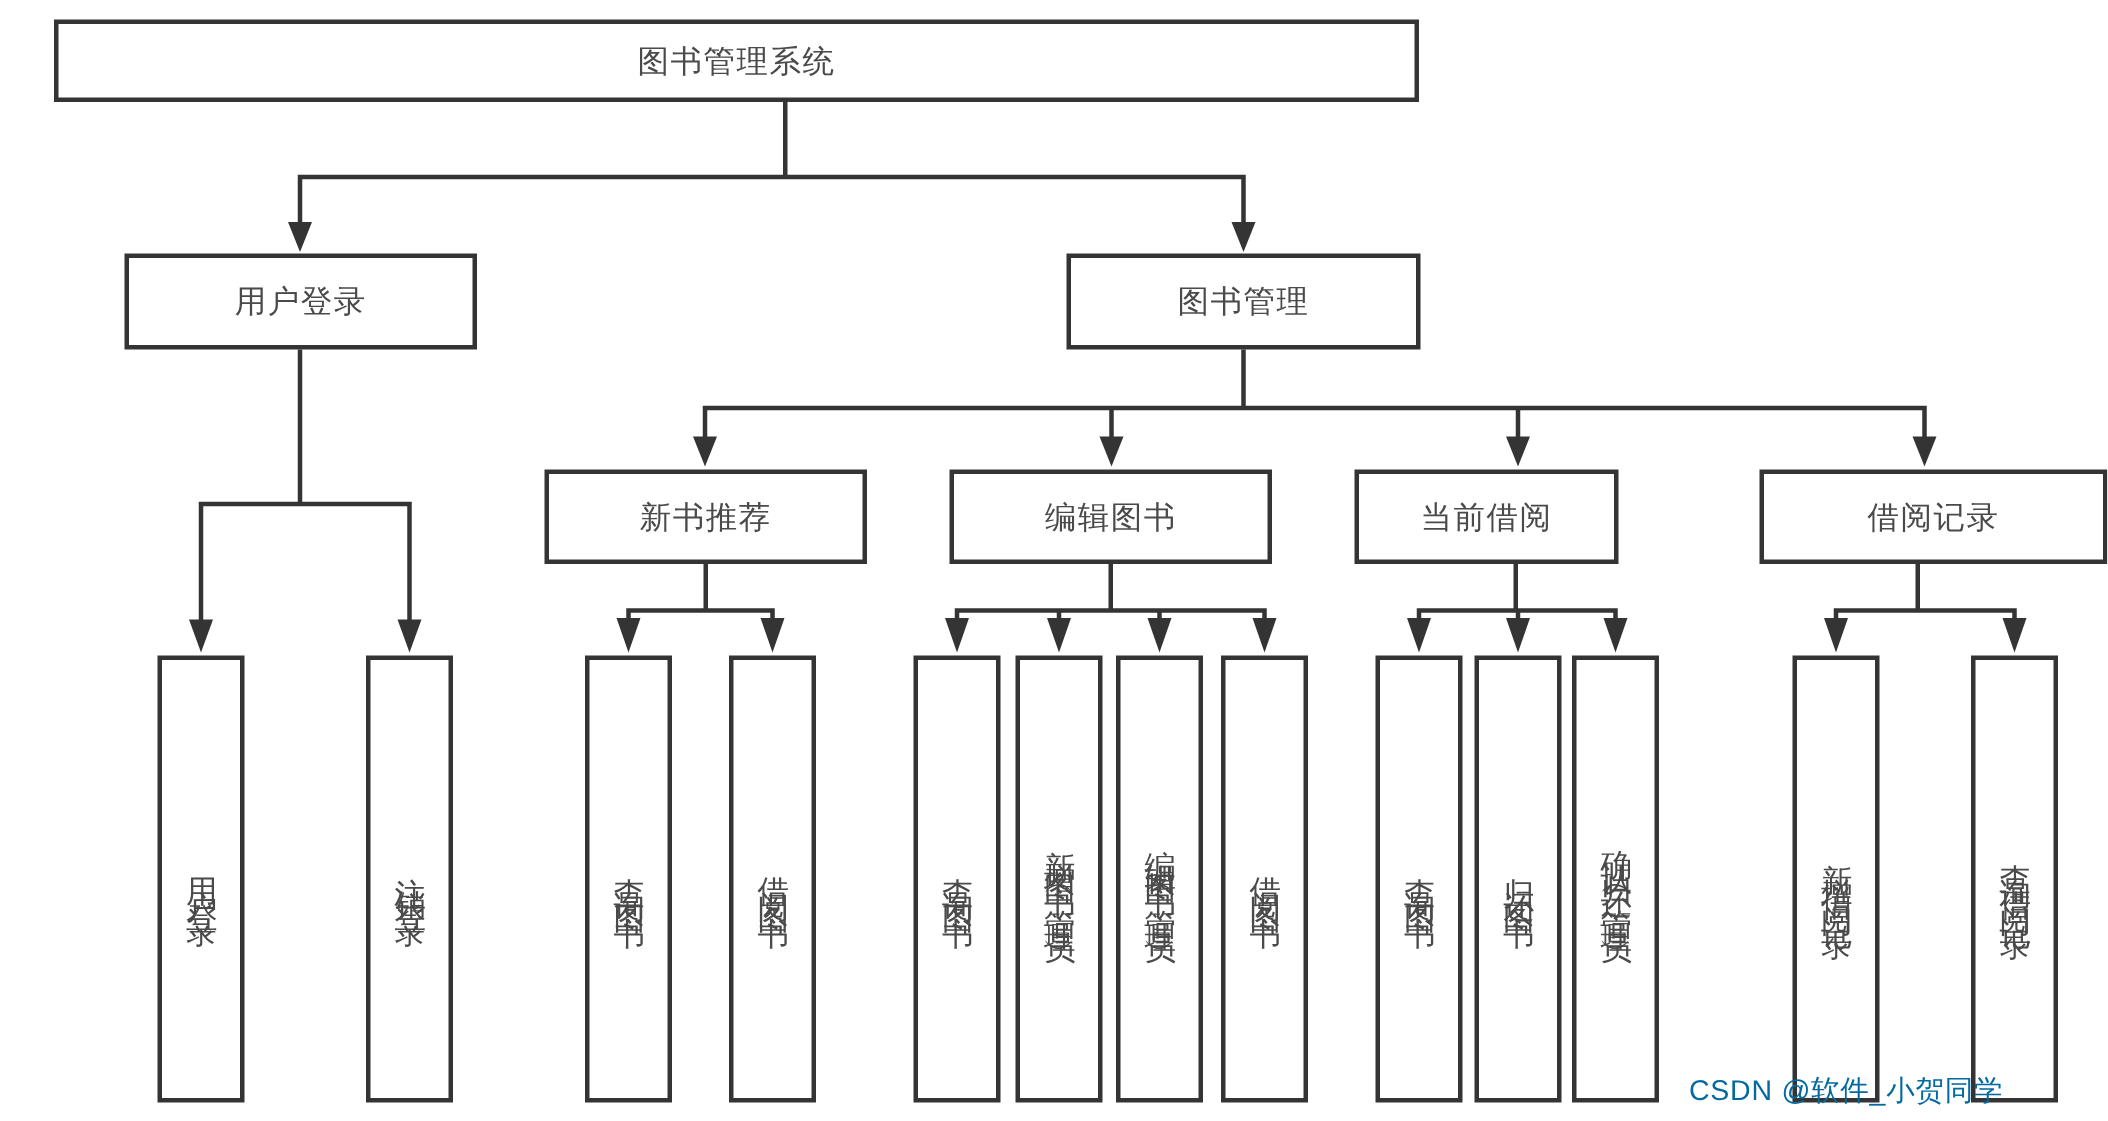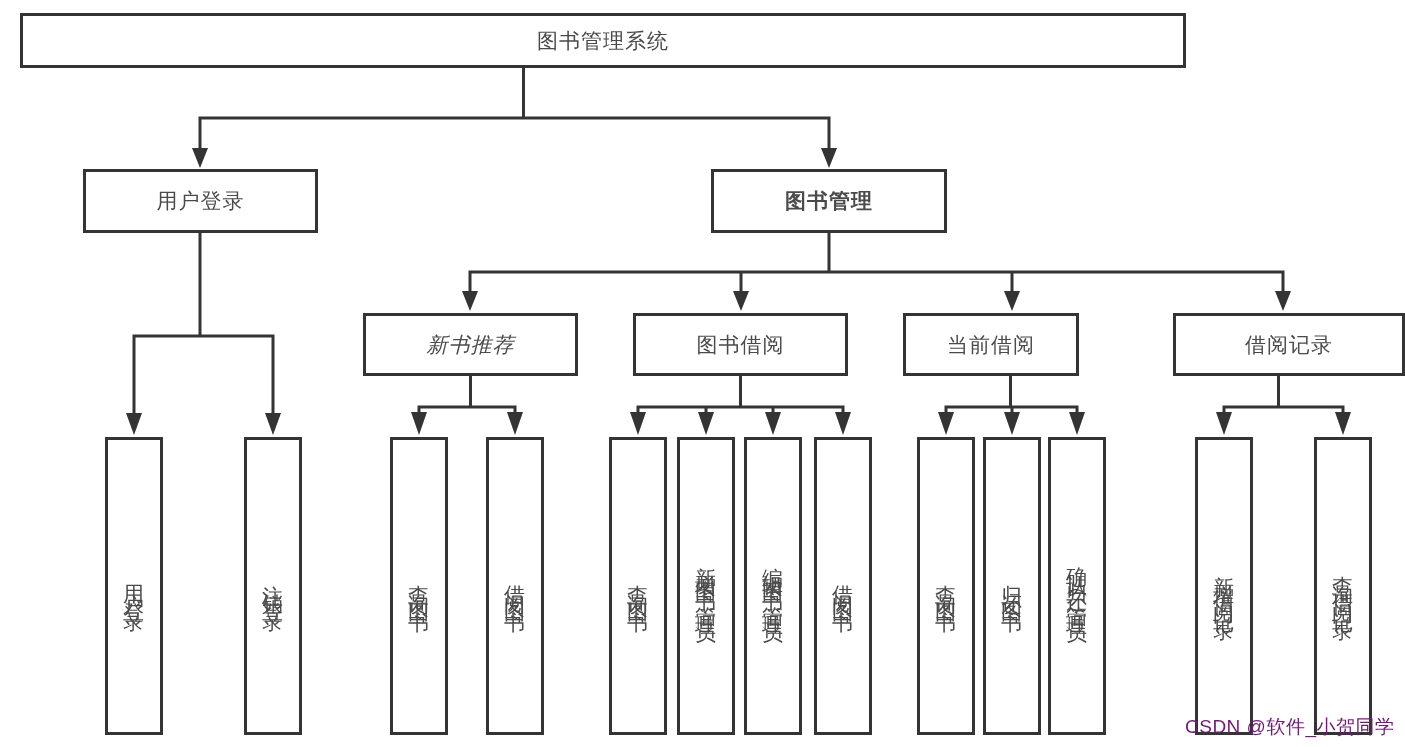--- a/index.html
+++ b/index.html
@@ -43,24 +43,24 @@
     text-orientation: mixed;
     font-size: 21px;
     letter-spacing: 9px;
     line-height: 1;
   }
   .box-v.tight {
     letter-spacing: 8px;
   }
   .watermark {
     position: absolute;
-    left: 1185px;
+    left: 1126px;
     top: 714px;
     font-size: 19px;
-    color: #701a75;
+    color: #0369a1;
     letter-spacing: 0.5px;
     white-space: nowrap;
     z-index: 5;
   }
 </style>
 </head>
 <body>
 
 <div class="canvas">
 
@@ -104,27 +104,27 @@
 
       <polygon points="938,412 954,412 946,435"></polygon>
       <polygon points="1004,412 1020,412 1012,435"></polygon>
       <polygon points="1069,412 1085,412 1077,435"></polygon>
 
       <polygon points="1216,412 1232,412 1224,435"></polygon>
       <polygon points="1335,412 1351,412 1343,435"></polygon>
     </g>
   </svg>
 
-  <div class="box box-h" style="left:20px; top:13px; width:1166px; height:55px;">图书管理系统</div>
+  <div class="box box-h" style="left:36px; top:13px; width:910px; height:55px;">图书管理系统</div>
 
   <div class="box box-h" style="left:83px; top:169px; width:235px; height:64px;">用户登录</div>
-  <div class="box box-h" style="left:711px; top:169px; width:236px; height:64px;font-weight:bold;">图书管理</div>
+  <div class="box box-h" style="left:711px; top:169px; width:236px; height:64px;">图书管理</div>
 
-  <div class="box box-h" style="left:363px; top:313px; width:215px; height:63px;font-style:italic;">新书推荐</div>
-  <div class="box box-h" style="left:633px; top:313px; width:215px; height:63px;">图书借阅</div>
+  <div class="box box-h" style="left:363px; top:313px; width:215px; height:63px;">新书推荐</div>
+  <div class="box box-h" style="left:633px; top:313px; width:215px; height:63px;">编辑图书</div>
   <div class="box box-h" style="left:903px; top:313px; width:176px; height:63px;">当前借阅</div>
   <div class="box box-h" style="left:1173px; top:313px; width:232px; height:63px;">借阅记录</div>
 
   <div class="box box-v" style="left:105px; top:437px; width:58px; height:298px;">用户登录</div>
   <div class="box box-v" style="left:244px; top:437px; width:58px; height:298px;">注销登录</div>
 
   <div class="box box-v" style="left:390px; top:437px; width:58px; height:298px;">查询图书</div>
   <div class="box box-v" style="left:486px; top:437px; width:58px; height:298px;">借阅图书</div>
 
   <div class="box box-v" style="left:609px; top:437px; width:58px; height:298px;">查询图书</div>

